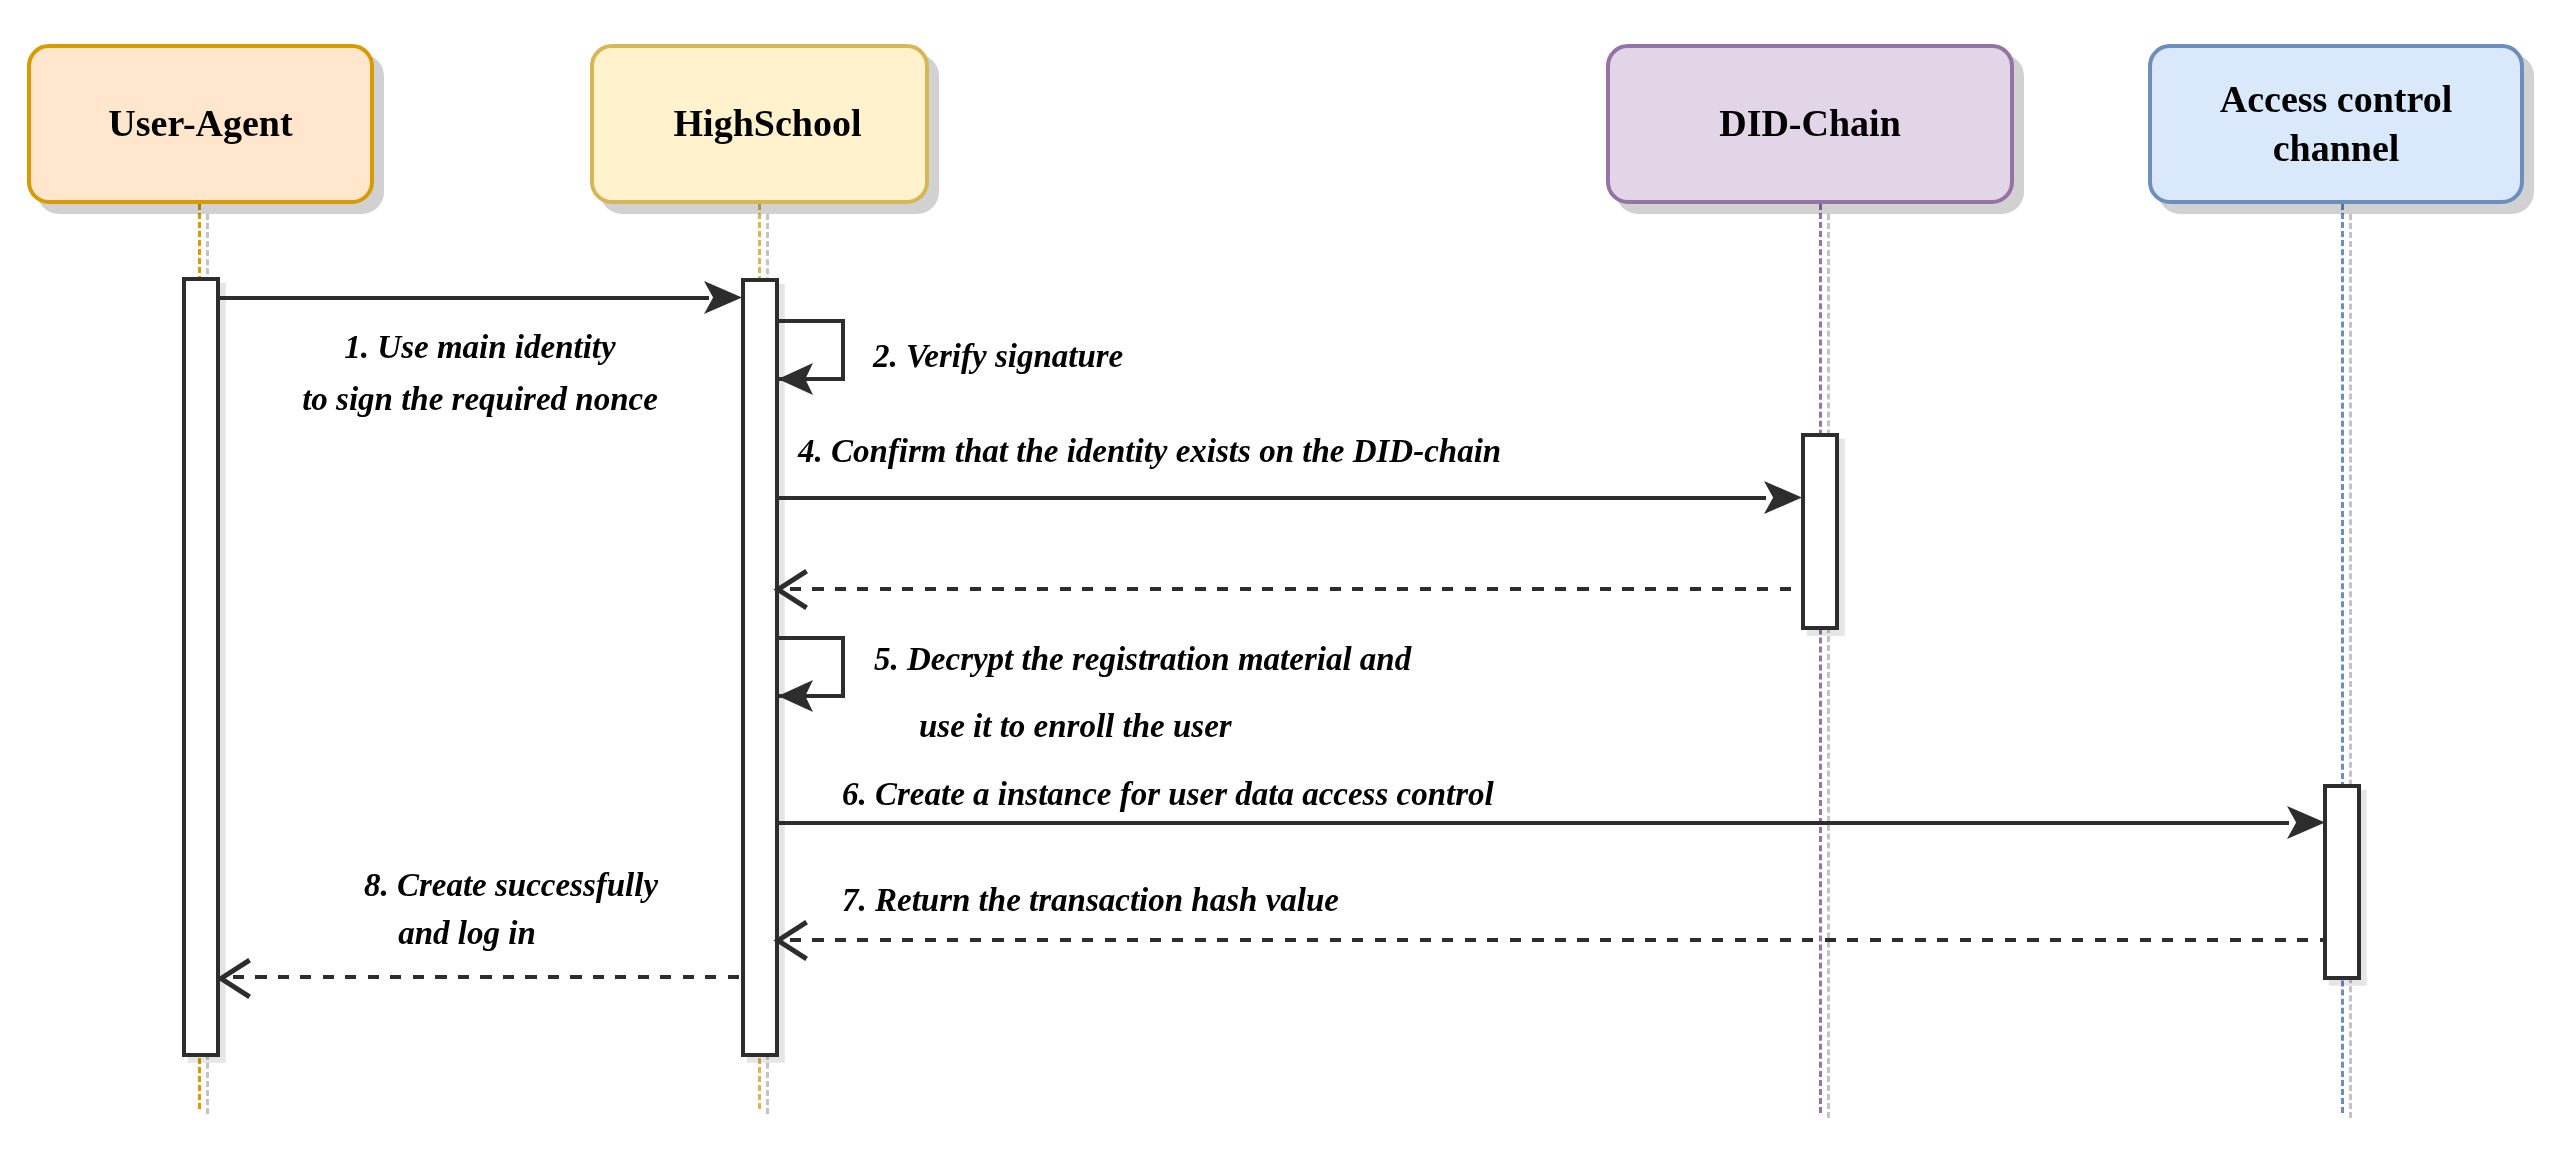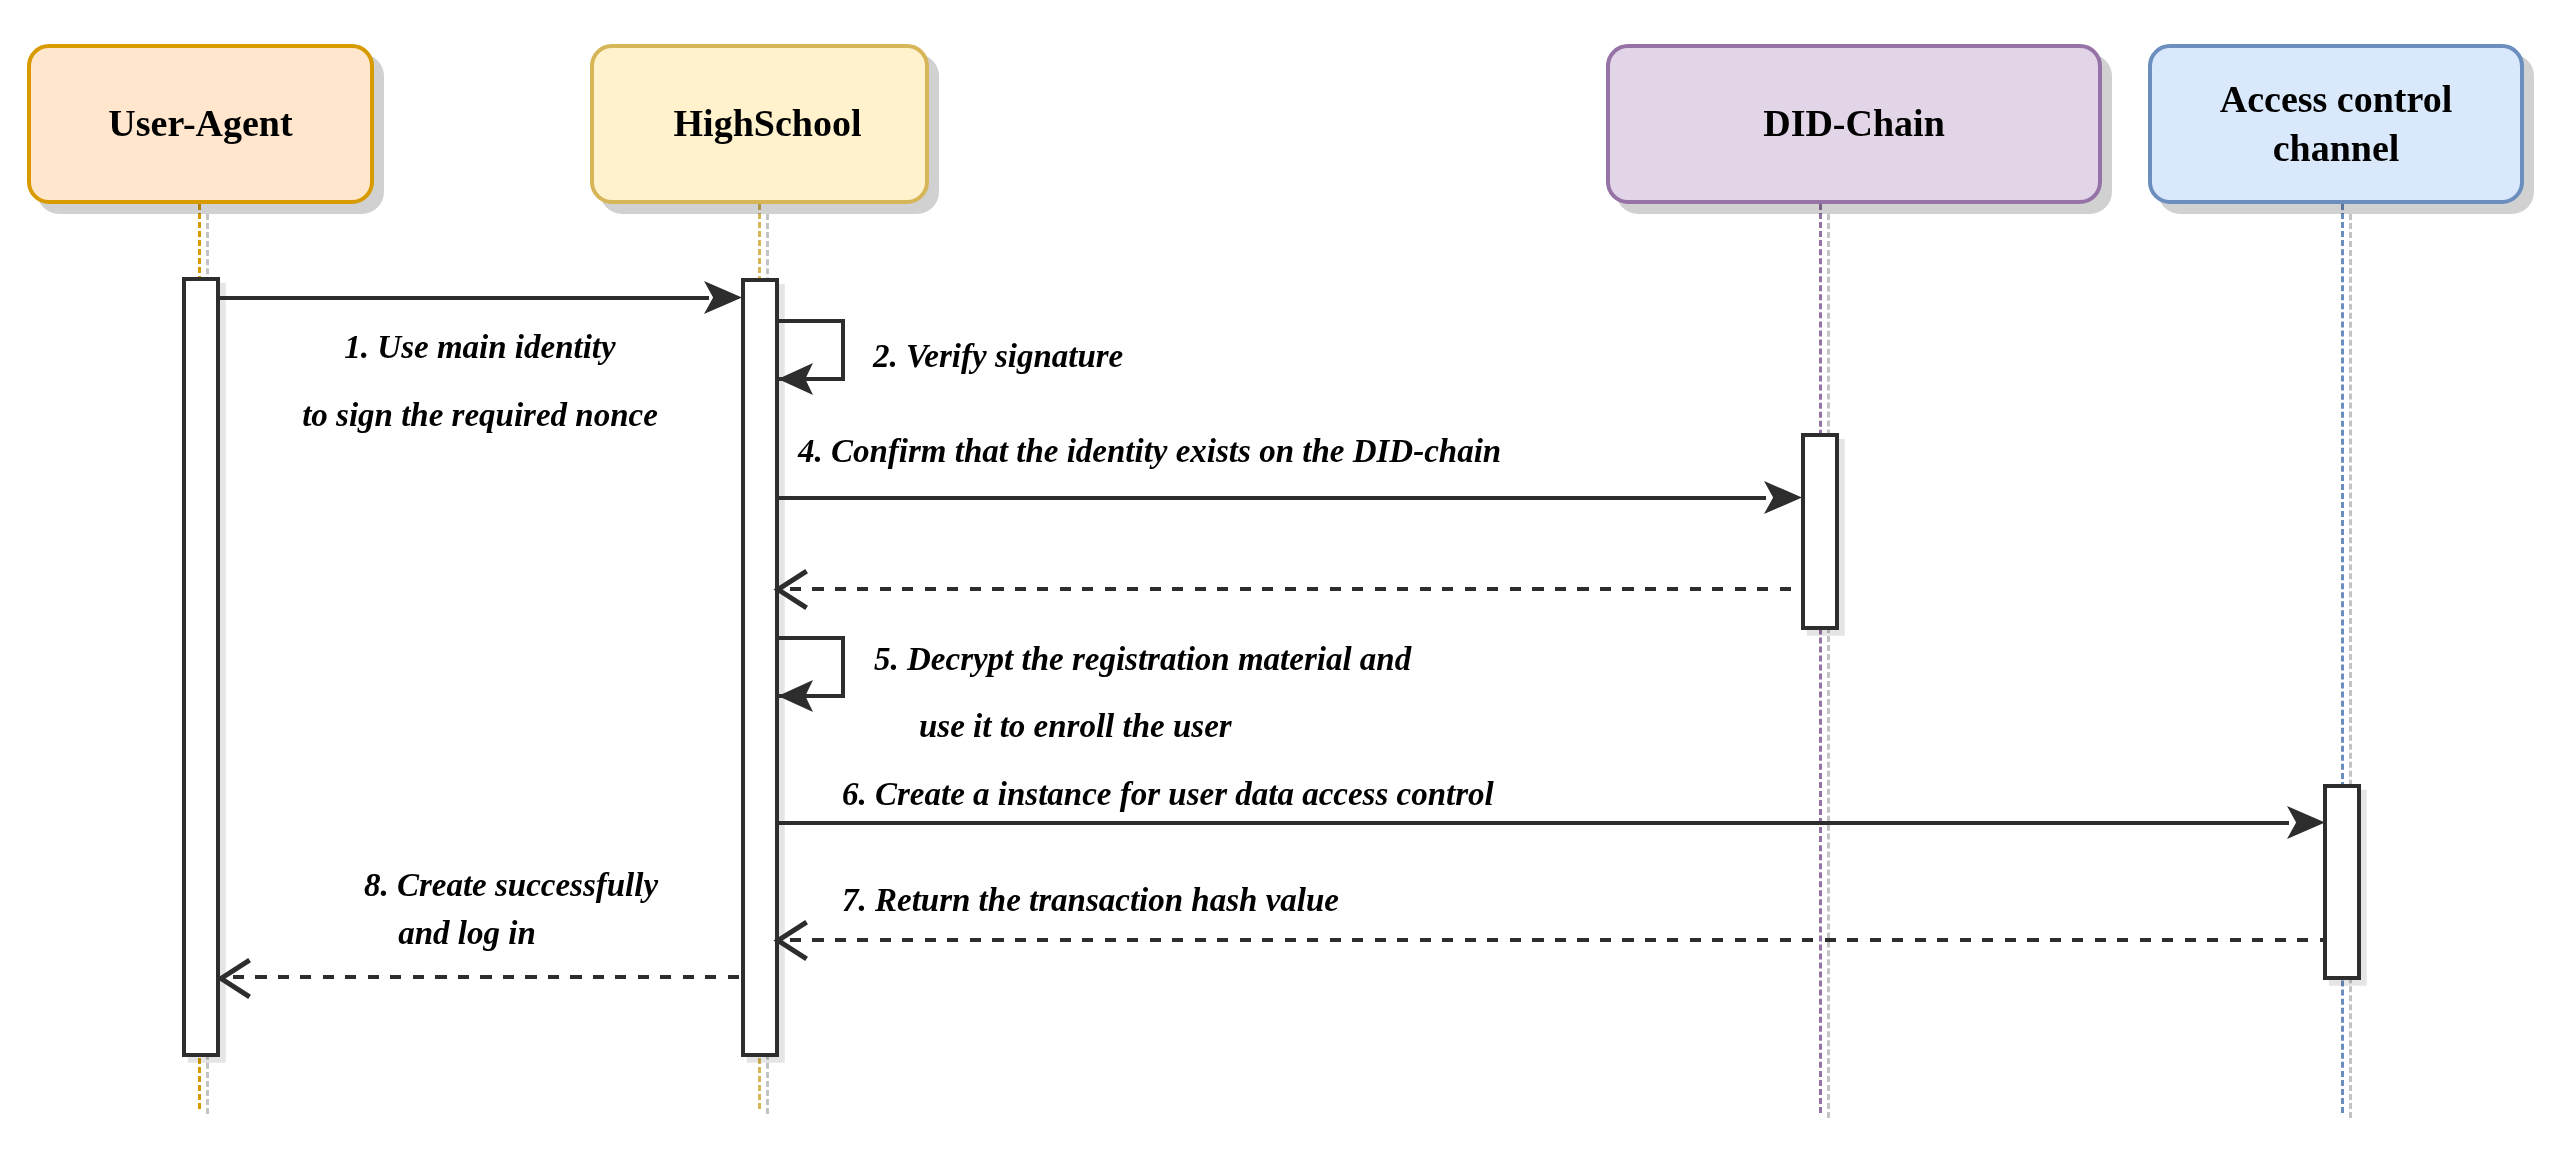--- a/index.html
+++ b/index.html
@@ -17,21 +17,21 @@
     border-radius:22px;border:4.2px solid #000;
     box-sizing:border-box;
     display:flex;align-items:center;justify-content:center;
     text-align:center;
     font-weight:700;font-size:38px;line-height:1.3;color:#000;
     box-shadow:10px 10px 0 rgba(0,0,0,0.18);
     z-index:3;
   }
   .actor-ua {left:27px;  width:347px;background:#ffe6cc;border-color:#d79b00;}
   .actor-hs {left:590px; width:339px;background:#fff2cc;border-color:#d6b656;padding-left:16px;}
-  .actor-did{left:1606px;width:496px;background:#e1d5e7;border-color:#9673a6;}
+  .actor-did{left:1606px;width:408px;background:#e1d5e7;border-color:#9673a6;}
   .actor-acc{left:2148px;width:376px;background:#dae8fc;border-color:#6c8ebf;}
 
   
   .lifeline{position:absolute;top:204px;width:16.7px;z-index:1;}
   .lifeline .main{position:absolute;left:0;top:0;bottom:0;width:0;border-left:3.3px dashed;}
   .lifeline .shadow{position:absolute;left:8.3px;top:10px;bottom:-5px;width:0;border-left:3.3px dashed #c3c3c3;}
   .ll-ua {left:198px; height:905px;} .ll-ua  .main{border-left-color:#d79b00;}
   .ll-hs {left:758px; height:905px;} .ll-hs  .main{border-left-color:#d6b656;}
   .ll-did{left:1819px;height:909px;} .ll-did .main{border-left-color:#9673a6;}
   .ll-acc{left:2341px;height:909px;} .ll-acc .main{border-left-color:#6c8ebf;}
@@ -71,21 +71,21 @@
   .loop-m2{left:778px;top:319px;width:67px;height:62px;}
   .loop-m5{left:778px;top:636px;width:67px;height:62px;}
 
   
   .msg-label{
     position:absolute;white-space:nowrap;color:#000;
     font-weight:700;font-size:33px;line-height:40px;z-index:6;font-style:italic;
   }
   .centered{transform:translateX(-50%);}
   .m1l1{left:480px; top:327px;}
-  .m1l2{left:480px; top:379px;margin-top:16px;}
+  .m1l2{left:480px; top:379px;}
   .m2l1{left:873px;top:336px;}
   .m3l1{left:798px; top:431px;}
   .m4l1{left:1192px;top:533px;}
   .m5l1{left:874px;top:639px;}
   .m5l2{left:919px;top:706px;}
   .m6l1{left:842px;top:774px;}
   .m7l1{left:842px;top:880px;}
   .m8l1{left:467px; top:865px;margin-left:44px;}
   .m8l2{left:467px; top:913px;text-align:center;}
 </style>

